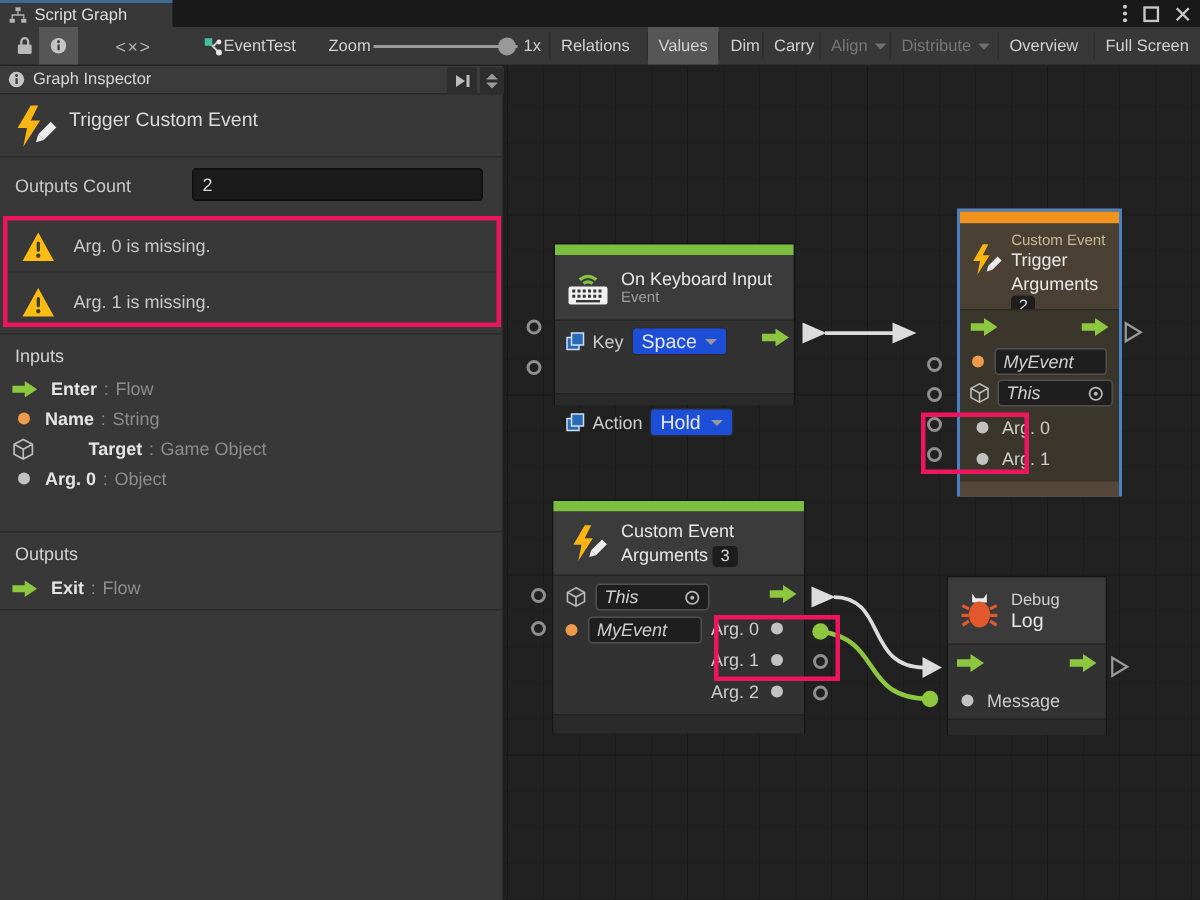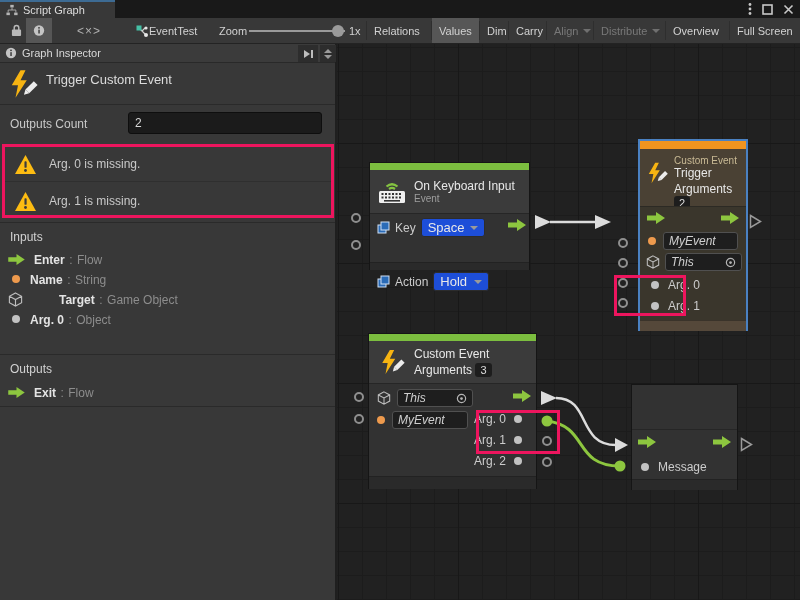--- a/index.html
+++ b/index.html
@@ -468,20 +468,33 @@
       </div>
       <div class="nfooter" style="top:142px; height:13px;"></div>
     </div>
     <div class="port" style="left:17px; top:348px;"></div>
     <div class="port" style="left:17px; top:370px;"></div>
     <div class="port" style="left:205px; top:392px;"></div>
     <div class="port" style="left:205px; top:413px;"></div>
     <div class="redbox" style="left:139px; top:366px; width:84px; height:44px;"></div>
 
     <div class="node" style="left:294px; top:340px; width:107px; height:106px;">
+      <div class="nheader" style="top:0; height:44px; display:flex; align-items:center; gap:8px; padding:0 8px;">
+        <svg class="icon" width="26" height="26" viewBox="0 0 24 24">
+          <polygon points="7.5,1.5 9.5,4.5 14.5,4.5 16.5,1.5 16.5,7 7.5,7" fill="#ededed"></polygon>
+          <g stroke="#e2592e" stroke-width="2">
+            <path d="M5.5 11 L1.5 9 M5.5 15 L1 15 M5.5 18.5 L1.5 21 M18.5 11 L22.5 9 M18.5 15 L23 15 M18.5 18.5 L22.5 21"></path>
+          </g>
+          <ellipse cx="12" cy="14.5" rx="6.5" ry="8" fill="#e2592e"></ellipse>
+        </svg>
+        <div>
+          <div class="ncaption" style="color:#cfcfcf; font-size:11px;">Debug</div>
+          <div class="ntitle" style="font-size:13px;">Log</div>
+        </div>
+      </div>
       <div class="nbody" style="top:44px; height:50px;">
         <svg class="abs icon" style="left:6px; top:6px;" width="18" height="12" viewBox="0 0 18 12">
           <path d="M0 3.5 H9 V0 L18 6 L9 12 V8.5 H0 Z" fill="#8dc63f"></path>
         </svg>
         <svg class="abs icon" style="right:6px; top:6px;" width="18" height="12" viewBox="0 0 18 12">
           <path d="M0 3.5 H9 V0 L18 6 L9 12 V8.5 H0 Z" fill="#8dc63f"></path>
         </svg>
         <div class="abs" style="left:9px; top:30px; display:flex; align-items:center; gap:9px;">
           <span class="dot"></span>
           <span class="nrowlabel">Message</span>

